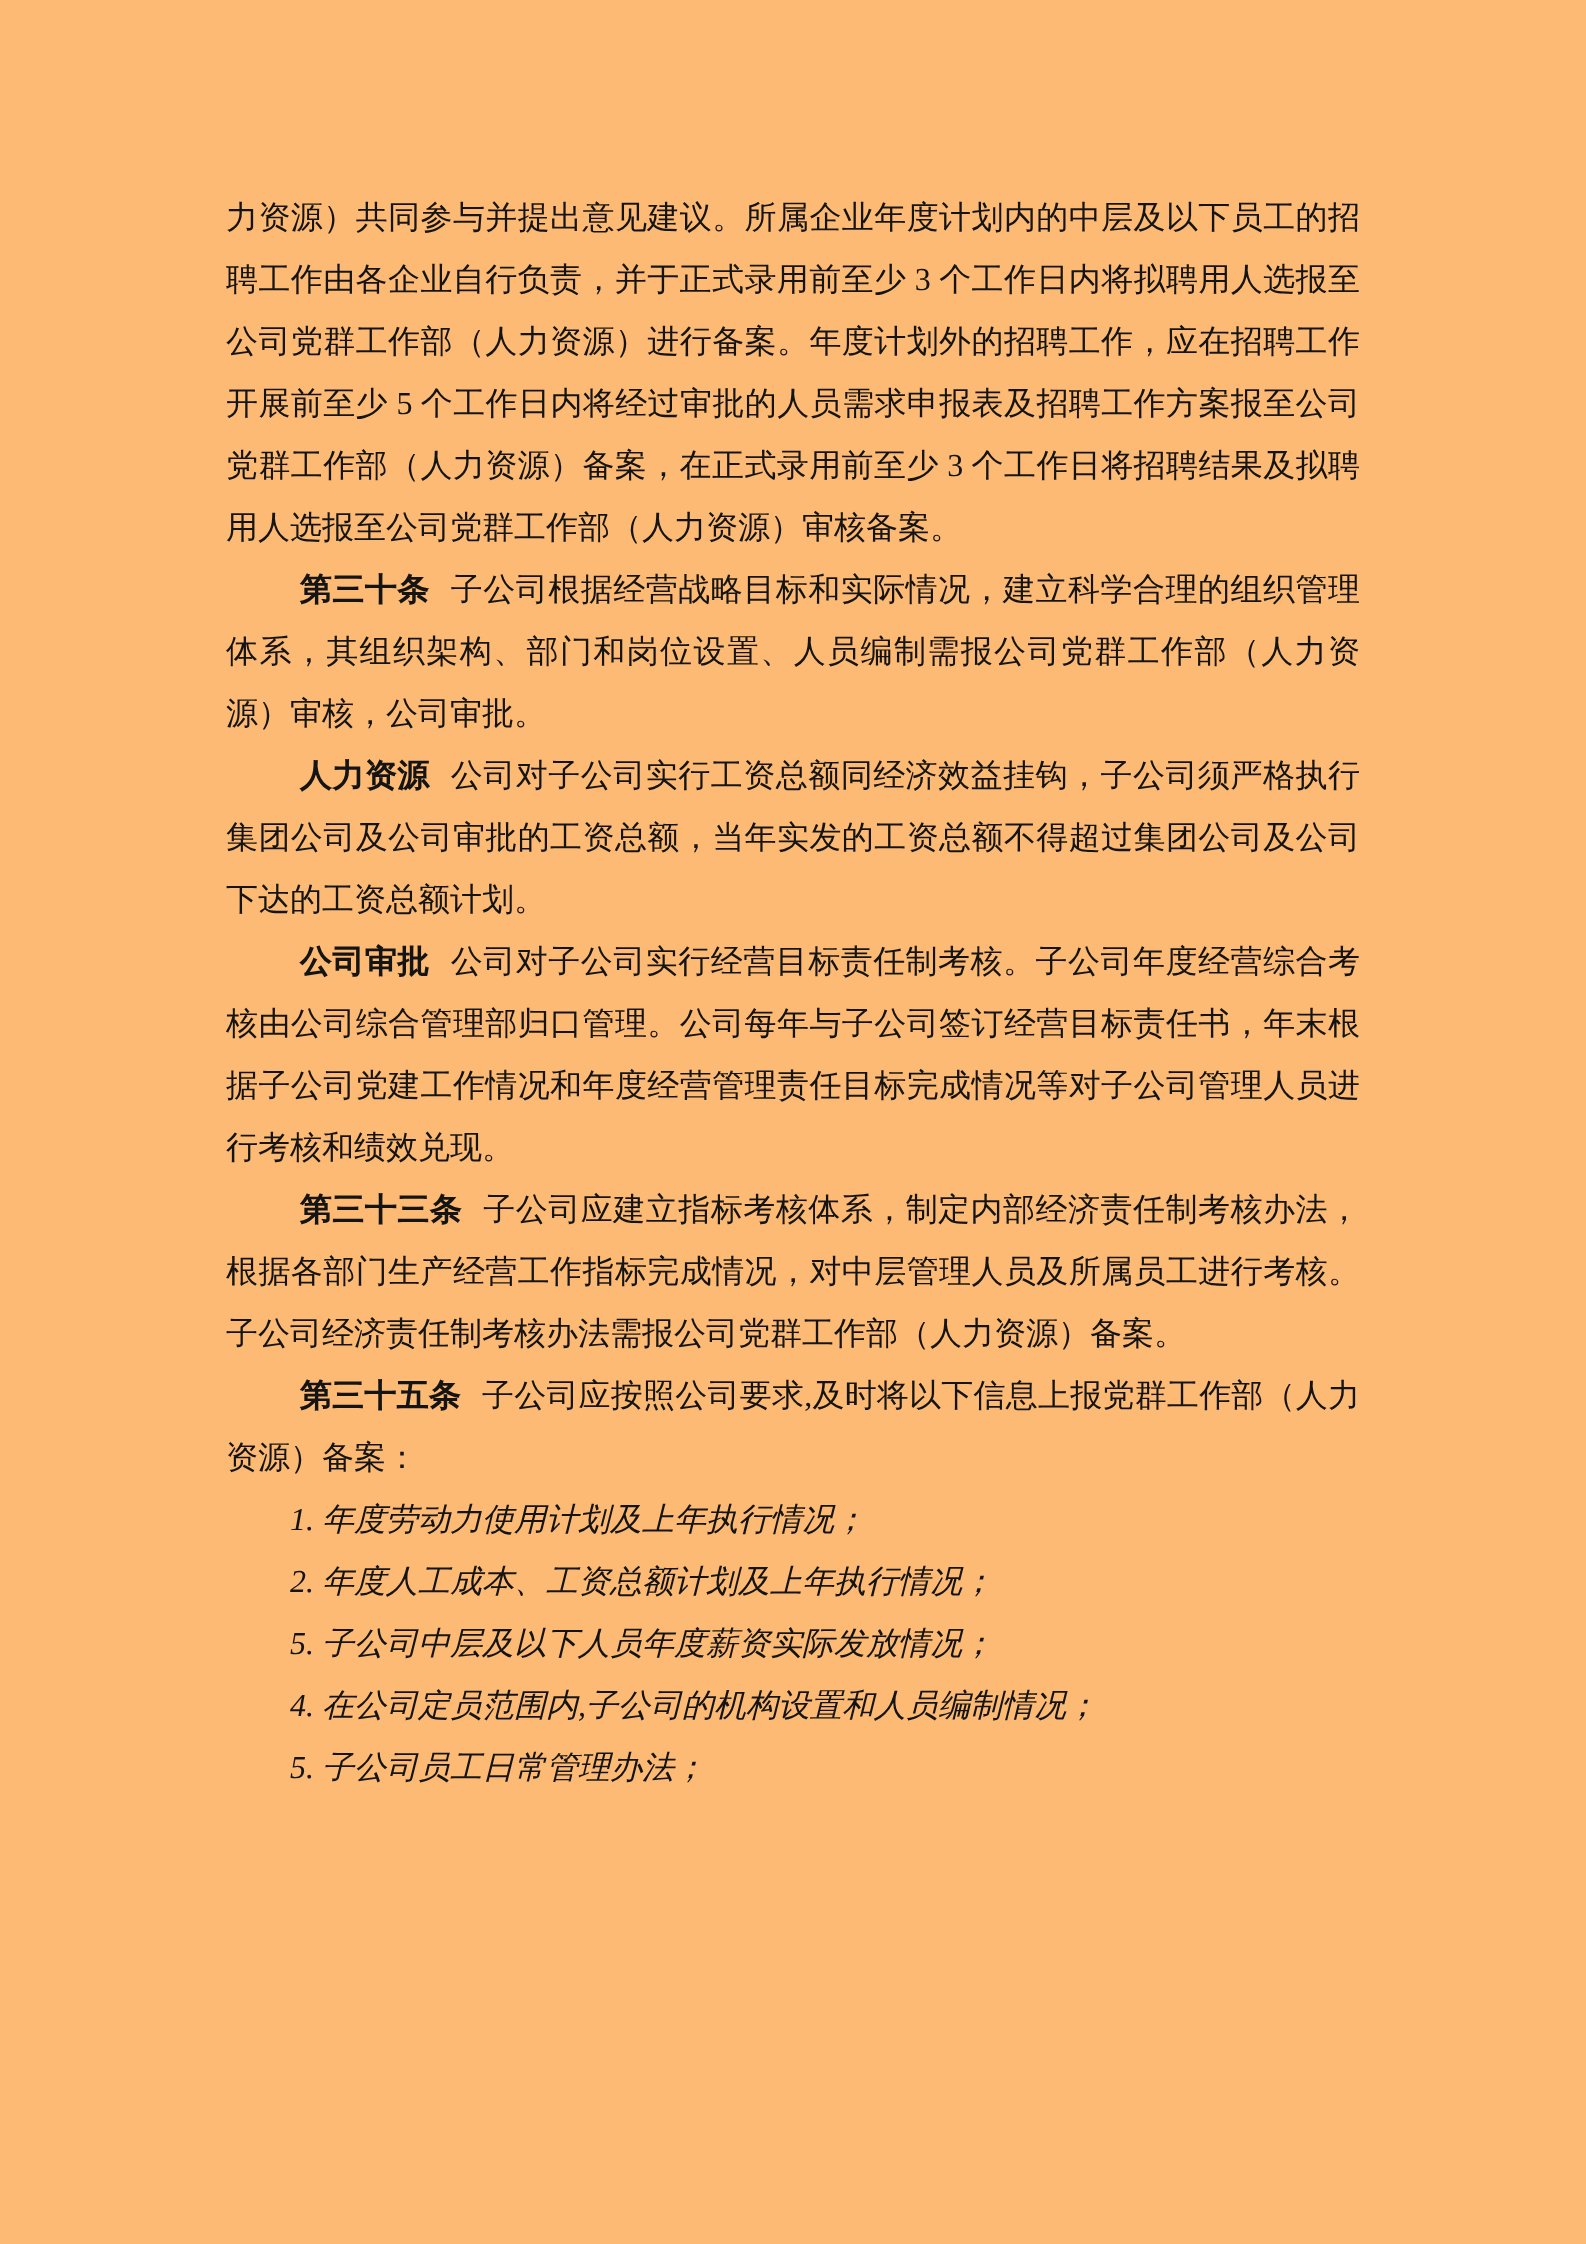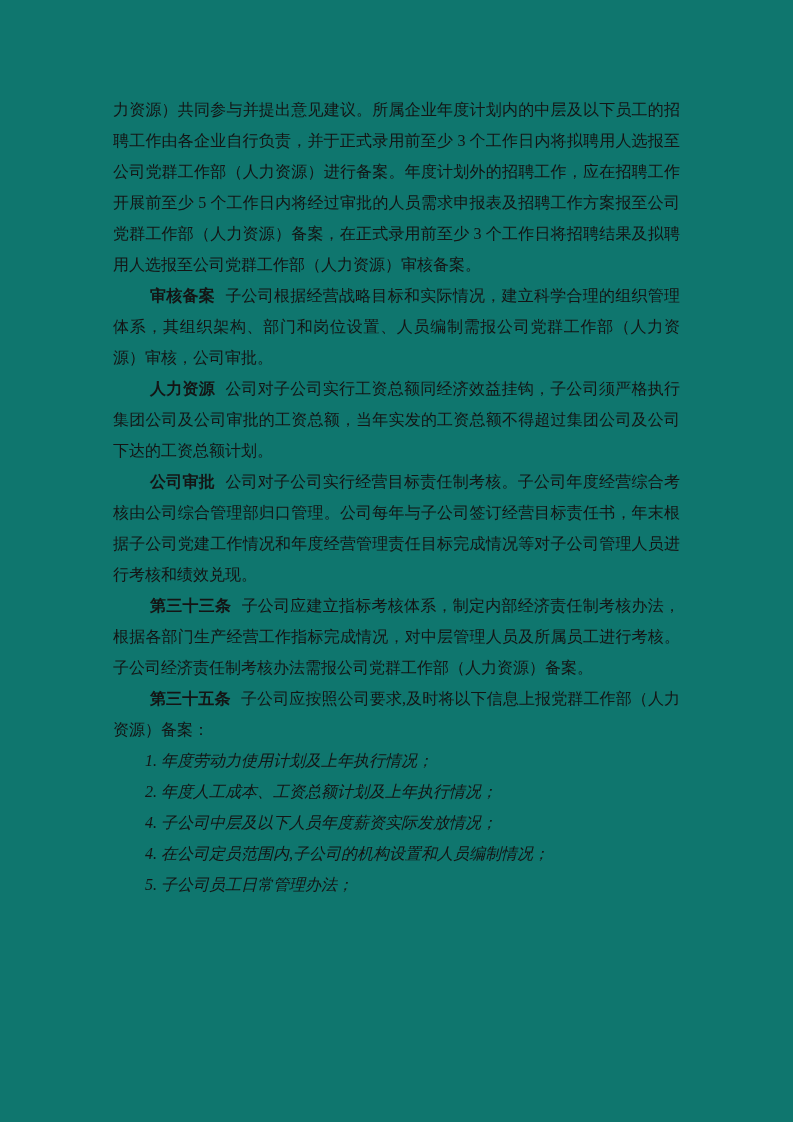--- a/index.html
+++ b/index.html
@@ -10,21 +10,21 @@
   body {
     width: 793px;
     height: 1122px;
     overflow: hidden;
   }
   .page {
     box-sizing: border-box;
     width: 793px;
     height: 1122px;
     padding: 94px 113px 0 113px;
-    background: #0f766e;
+    background: #fdba74;
     font-family: "Liberation Serif", "DejaVu Serif", serif;
     font-size: 16px;
     line-height: 31px;
     color: #141414;
   }
   .para {
     margin: 0;
     padding: 0;
     text-align: justify;
     text-justify: inter-ideograph;
@@ -48,30 +48,30 @@
     margin-left: 0.65em;
   }
 </style>
 </head>
 <body>
 
 <div class="page">
 
   <p class="para cont">力资源）共同参与并提出意见建议。所属企业年度计划内的中层及以下员工的招聘工作由各企业自行负责，并于正式录用前至少 3 个工作日内将拟聘用人选报至公司党群工作部（人力资源）进行备案。年度计划外的招聘工作，应在招聘工作开展前至少 5 个工作日内将经过审批的人员需求申报表及招聘工作方案报至公司党群工作部（人力资源）备案，在正式录用前至少 3 个工作日将招聘结果及拟聘用人选报至公司党群工作部（人力资源）审核备案。</p>
 
-  <p class="para art"><span class="art-num">审核备案</span><span class="art-text">子公司根据经营战略目标和实际情况，建立科学合理的组织管理体系，其组织架构、部门和岗位设置、人员编制需报公司党群工作部（人力资源）审核，公司审批。</span></p>
+  <p class="para art"><span class="art-num">第三十条</span><span class="art-text">子公司根据经营战略目标和实际情况，建立科学合理的组织管理体系，其组织架构、部门和岗位设置、人员编制需报公司党群工作部（人力资源）审核，公司审批。</span></p>
 
   <p class="para art"><span class="art-num">人力资源</span><span class="art-text">公司对子公司实行工资总额同经济效益挂钩，子公司须严格执行集团公司及公司审批的工资总额，当年实发的工资总额不得超过集团公司及公司下达的工资总额计划。</span></p>
 
   <p class="para art"><span class="art-num">公司审批</span><span class="art-text">公司对子公司实行经营目标责任制考核。子公司年度经营综合考核由公司综合管理部归口管理。公司每年与子公司签订经营目标责任书，年末根据子公司党建工作情况和年度经营管理责任目标完成情况等对子公司管理人员进行考核和绩效兑现。</span></p>
 
   <p class="para art"><span class="art-num">第三十三条</span><span class="art-text">子公司应建立指标考核体系，制定内部经济责任制考核办法，根据各部门生产经营工作指标完成情况，对中层管理人员及所属员工进行考核。子公司经济责任制考核办法需报公司党群工作部（人力资源）备案。</span></p>
 
 
   <p class="para art"><span class="art-num">第三十五条</span><span class="art-text">子公司应按照公司要求,及时将以下信息上报党群工作部（人力资源）备案：</span></p>
 
   <p class="para item">1. 年度劳动力使用计划及上年执行情况；</p>
   <p class="para item">2. 年度人工成本、工资总额计划及上年执行情况；</p>
-  <p class="para item">4. 子公司中层及以下人员年度薪资实际发放情况；</p>
+  <p class="para item">5. 子公司中层及以下人员年度薪资实际发放情况；</p>
   <p class="para item">4. 在公司定员范围内,子公司的机构设置和人员编制情况；</p>
   <p class="para item">5. 子公司员工日常管理办法；</p>
 
 </div>
 
 </body></html>

